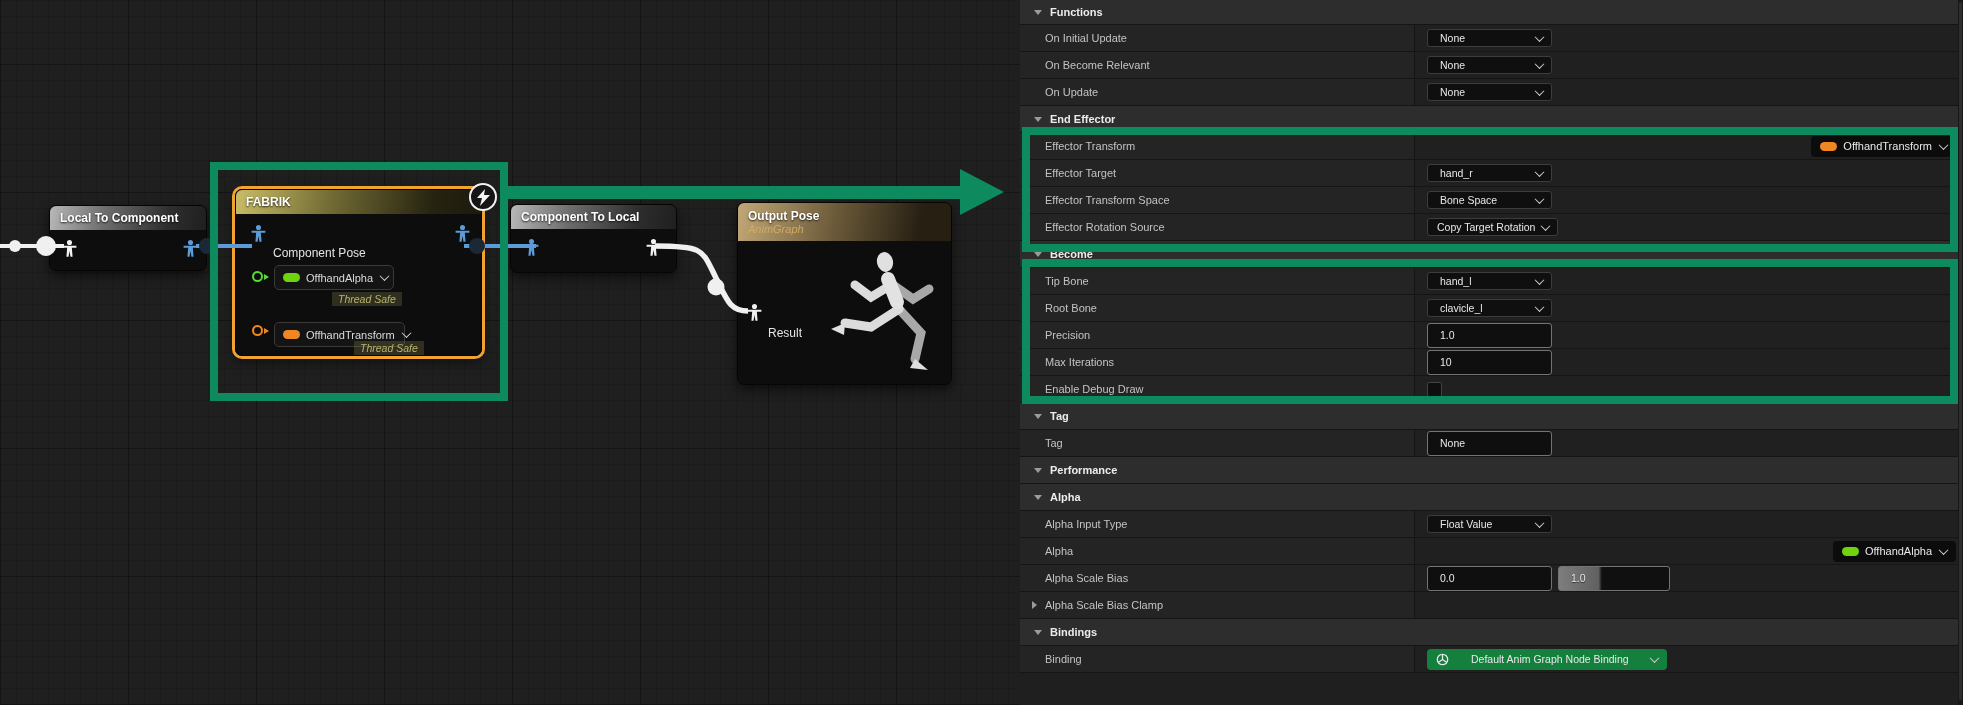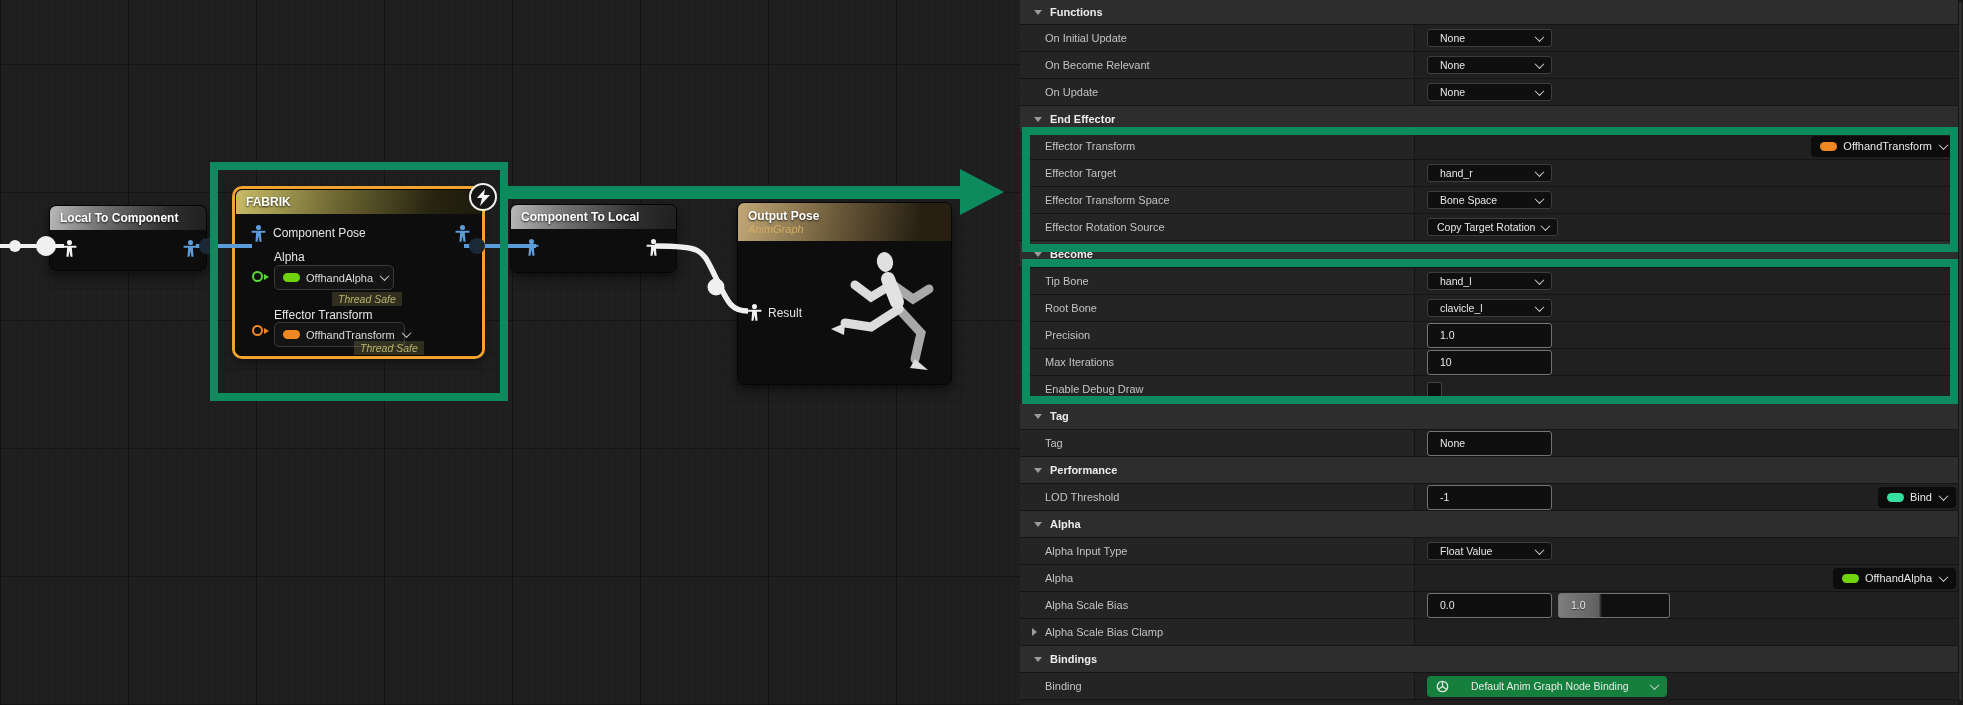--- a/index.html
+++ b/index.html
@@ -36,21 +36,21 @@
     height: 38px; border-radius: 6px 6px 0 0; display:flex; flex-direction: column;
     justify-content: center; padding: 16px 10px;
   }
   .hdr-tan .t1 { font-size: 12px; font-weight: bold; color:#fff; text-shadow:0 1px 2px rgba(0,0,0,0.8); }
   .hdr-tan .t2 { font-size: 11px; font-style: italic; color:#d2ab62; }
   .selected { box-shadow: 0 0 0 3px #f2a22e, 0 5px 14px rgba(0,0,0,0.6); }
   .pose-pin { position: absolute; width: 15px; height: 17px; }
   .pose-pin svg { display:block; width:100%; height:100%; }
   .pin-blue  path { fill: #5b9bd8; }
   .pin-white path { fill: #f0f0f0; }
-  .pin-label { position:absolute; font-size:12px; color:#e4e4e4; white-space:nowrap; }
+  .pin-label { position:absolute; font-size:12px; color:#e4e4e4; white-space:nowrap;margin-top:20px; }
   .ring-wrap { position:absolute; display:flex; align-items:center; }
   .ring { width: 11px; height: 11px; border-radius: 50%; border: 2.5px solid; background: transparent; }
   .ring-green  { border-color:#57d937; }
   .ring-orange { border-color:#ef8722; }
   .ring-arrow { width:0; height:0; border-top:3.5px solid transparent; border-bottom:3.5px solid transparent; border-left:5px solid; margin-left:1px; }
   .ra-green  { border-left-color:#57d937; }
   .ra-orange { border-left-color:#ef8722; }
   .node-combo {
     position: absolute; display:flex; align-items:center; gap:6px;
     background:#141414; border:1px solid #3a3a3a; border-radius:5px;
@@ -417,35 +417,20 @@
         <div class="tinput">
             <span>None</span>
           </div>
       </div>
     </div>
 
     <div class="hrow">
       <span class="tri-down"></span>
       <span>Performance</span>
     </div>
-    <div class="prow">
-      <div class="name">
-          <span>LOD Threshold</span>
-        </div>
-      <div class="val">
-        <div class="tinput">
-            <span>-1</span>
-          </div>
-        <div class="rcombo">
-          <span class="mini-pill pill-teal"></span>
-          <span>Bind</span>
-          <span class="chev"></span>
-        </div>
-      </div>
-    </div>
 
     <div class="hrow">
       <span class="tri-down"></span>
       <span>Alpha</span>
     </div>
     <div class="prow">
       <div class="name">
           <span>Alpha Input Type</span>
         </div>
       <div class="val">

